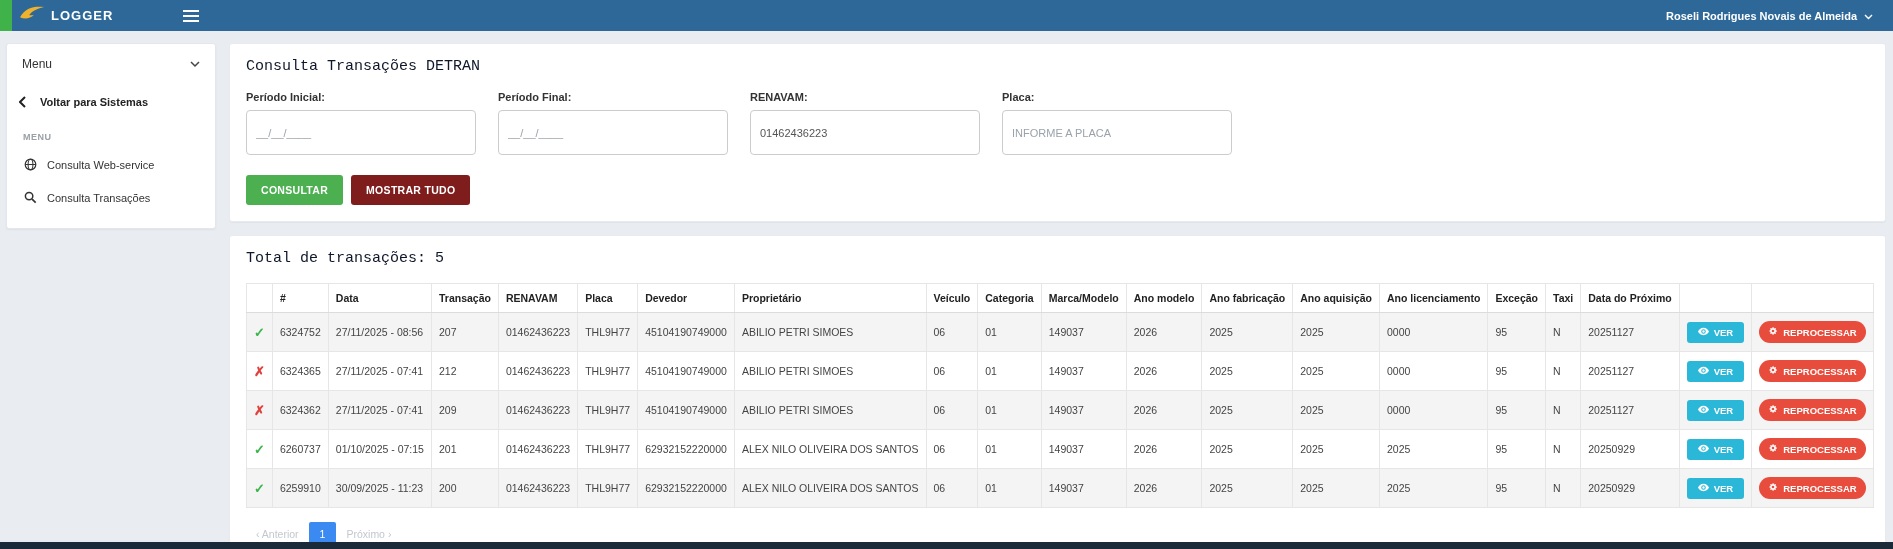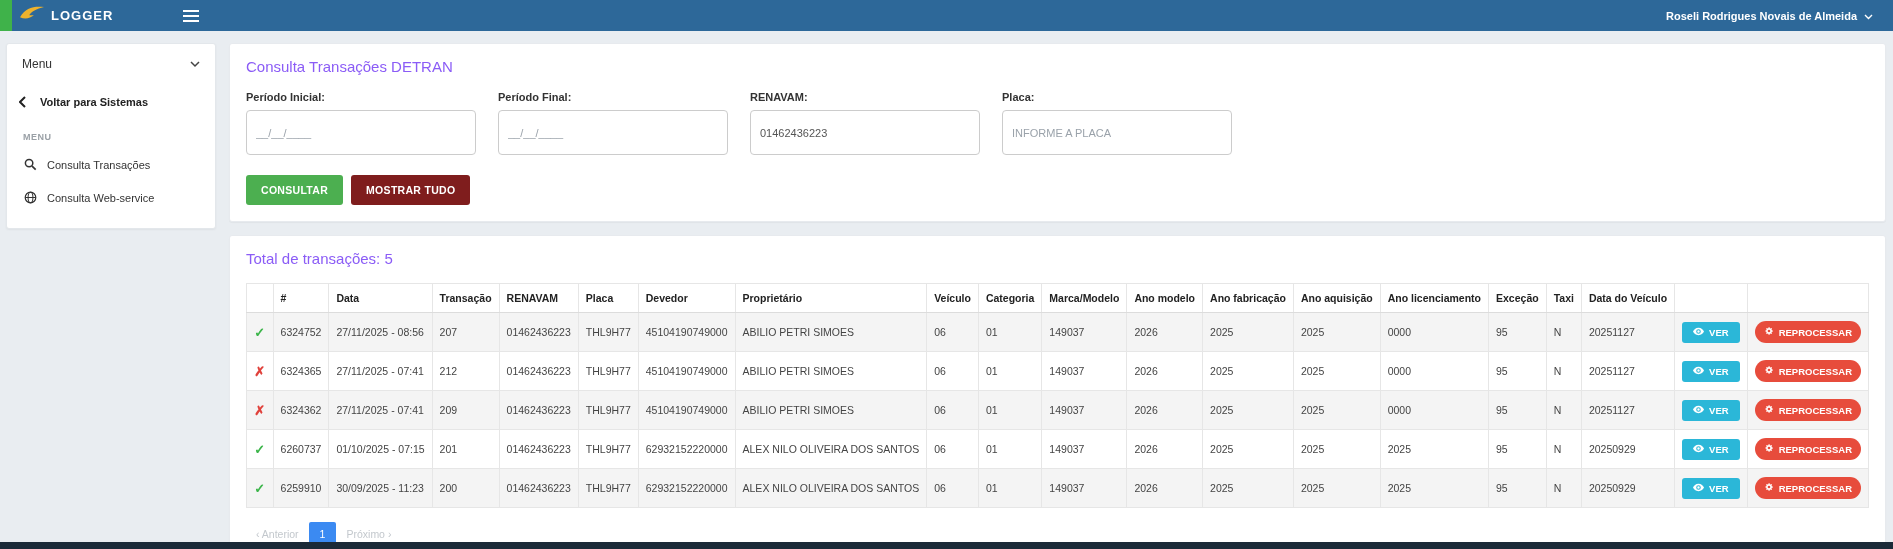--- a/index.html
+++ b/index.html
@@ -21,21 +21,21 @@
   .sidebar { width:210px; margin-left:6px; background:#fff; border:1px solid #e3e7eb; border-radius:3px; box-shadow:0 1px 2px rgba(0,0,0,.05); padding-bottom:14px; flex:0 0 auto; }
   .sidebar-header { display:flex; justify-content:space-between; align-items:center; padding:13px 15px 12px; font-size:12px; color:#333; cursor:pointer; }
   .back-item { display:flex; align-items:center; gap:11px; padding:13px 8px 12px; font-size:11px; font-weight:bold; color:#222; cursor:pointer; }
   .section-label { padding:12px 16px 6px; font-size:9px; font-weight:bold; color:#9aa0a6; letter-spacing:.5px; }
   .menu-item { display:flex; align-items:center; gap:10px; padding:10px 16px; font-size:11px; color:#333; cursor:pointer; }
   .sicon { display:inline-flex; width:14px; justify-content:center; }
 
   
   .content { flex:1; margin:0 7px 0 13px; min-width:0; }
   .card { background:#fff; border:1px solid #e7eaee; border-radius:3px; box-shadow:0 1px 1px rgba(0,0,0,.04); padding:14px 16px 16px; margin-bottom:13px; }
-  .card-title { font-size:15px; font-weight:normal; color:#8b5cf6; margin-bottom:16px; }
+  .card-title { font-size:15px; font-weight:normal; color:#0f172a; margin-bottom:16px;font-family:Liberation Mono, monospace; }
 
   .form-row { display:flex; gap:22px; }
   .field { width:230px; }
   .field label { display:block; font-size:11px; font-weight:bold; color:#333; margin-bottom:7px; }
   .field input { width:100%; height:45px; border:1px solid #ccc; border-radius:4px; padding:0 9px; font-size:11px; color:#555; font-family:"Liberation Sans",sans-serif; outline:none; }
   .field input::placeholder { color:#9aa2aa; }
 
   .btn-row { margin-top:20px; display:flex; gap:8px; }
   .btn { border:none; border-radius:3px; color:#fff; font-size:10.5px; font-weight:bold; padding:9px 15px; cursor:pointer; font-family:"Liberation Sans",sans-serif; letter-spacing:.3px; }
   .btn-consultar { background:#4caf50; }
@@ -110,35 +110,35 @@
         <svg width="7" height="12" viewBox="0 0 7 12">
             <polyline points="6,1 1,6 6,11" fill="none" stroke="#222" stroke-width="2"></polyline>
           </svg>
       </span>
       <span>Voltar para Sistemas</span>
     </div>
     <div class="section-label">MENU</div>
     <div class="menu-item">
       <span class="sicon">
         <svg width="13" height="13" viewBox="0 0 14 14">
-            <circle cx="5.5" cy="5.5" r="4" fill="none" stroke="#333" stroke-width="1.6"></circle>
-            <line x1="8.7" y1="8.7" x2="12.6" y2="12.6" stroke="#333" stroke-width="1.8"></line>
-          </svg>
-      </span>
-      <span>Consulta Transações</span>
-    </div>
-    <div class="menu-item">
-      <span class="sicon">
-        <svg width="13" height="13" viewBox="0 0 14 14">
             <circle cx="7" cy="7" r="5.7" fill="none" stroke="#333" stroke-width="1.3"></circle>
             <ellipse cx="7" cy="7" rx="2.6" ry="5.7" fill="none" stroke="#333" stroke-width="1.1"></ellipse>
             <line x1="1.3" y1="7" x2="12.7" y2="7" stroke="#333" stroke-width="1.1"></line>
           </svg>
       </span>
       <span>Consulta Web-service</span>
+    </div>
+    <div class="menu-item">
+      <span class="sicon">
+        <svg width="13" height="13" viewBox="0 0 14 14">
+            <circle cx="5.5" cy="5.5" r="4" fill="none" stroke="#333" stroke-width="1.6"></circle>
+            <line x1="8.7" y1="8.7" x2="12.6" y2="12.6" stroke="#333" stroke-width="1.8"></line>
+          </svg>
+      </span>
+      <span>Consulta Transações</span>
     </div>
   </aside>
 
   <main class="content">
 
     <section class="card">
       <h2 class="card-title">Consulta Transações DETRAN</h2>
       <div class="form-row">
         <div class="field">
           <label>Período Inicial:</label>
@@ -178,21 +178,21 @@
               <th>Proprietário</th>
               <th>Veículo</th>
               <th>Categoria</th>
               <th>Marca/Modelo</th>
               <th>Ano modelo</th>
               <th>Ano fabricação</th>
               <th>Ano aquisição</th>
               <th>Ano licenciamento</th>
               <th>Exceção</th>
               <th>Taxi</th>
-              <th>Data do Veículo</th>
+              <th>Data do Próximo</th>
               <th></th>
               <th></th>
             </tr>
         </thead>
         <tbody>
             <tr>
               <td class="status success">✓</td>
               <td>6324752</td>
               <td>27/11/2025 - 08:56</td>
               <td>207</td>

